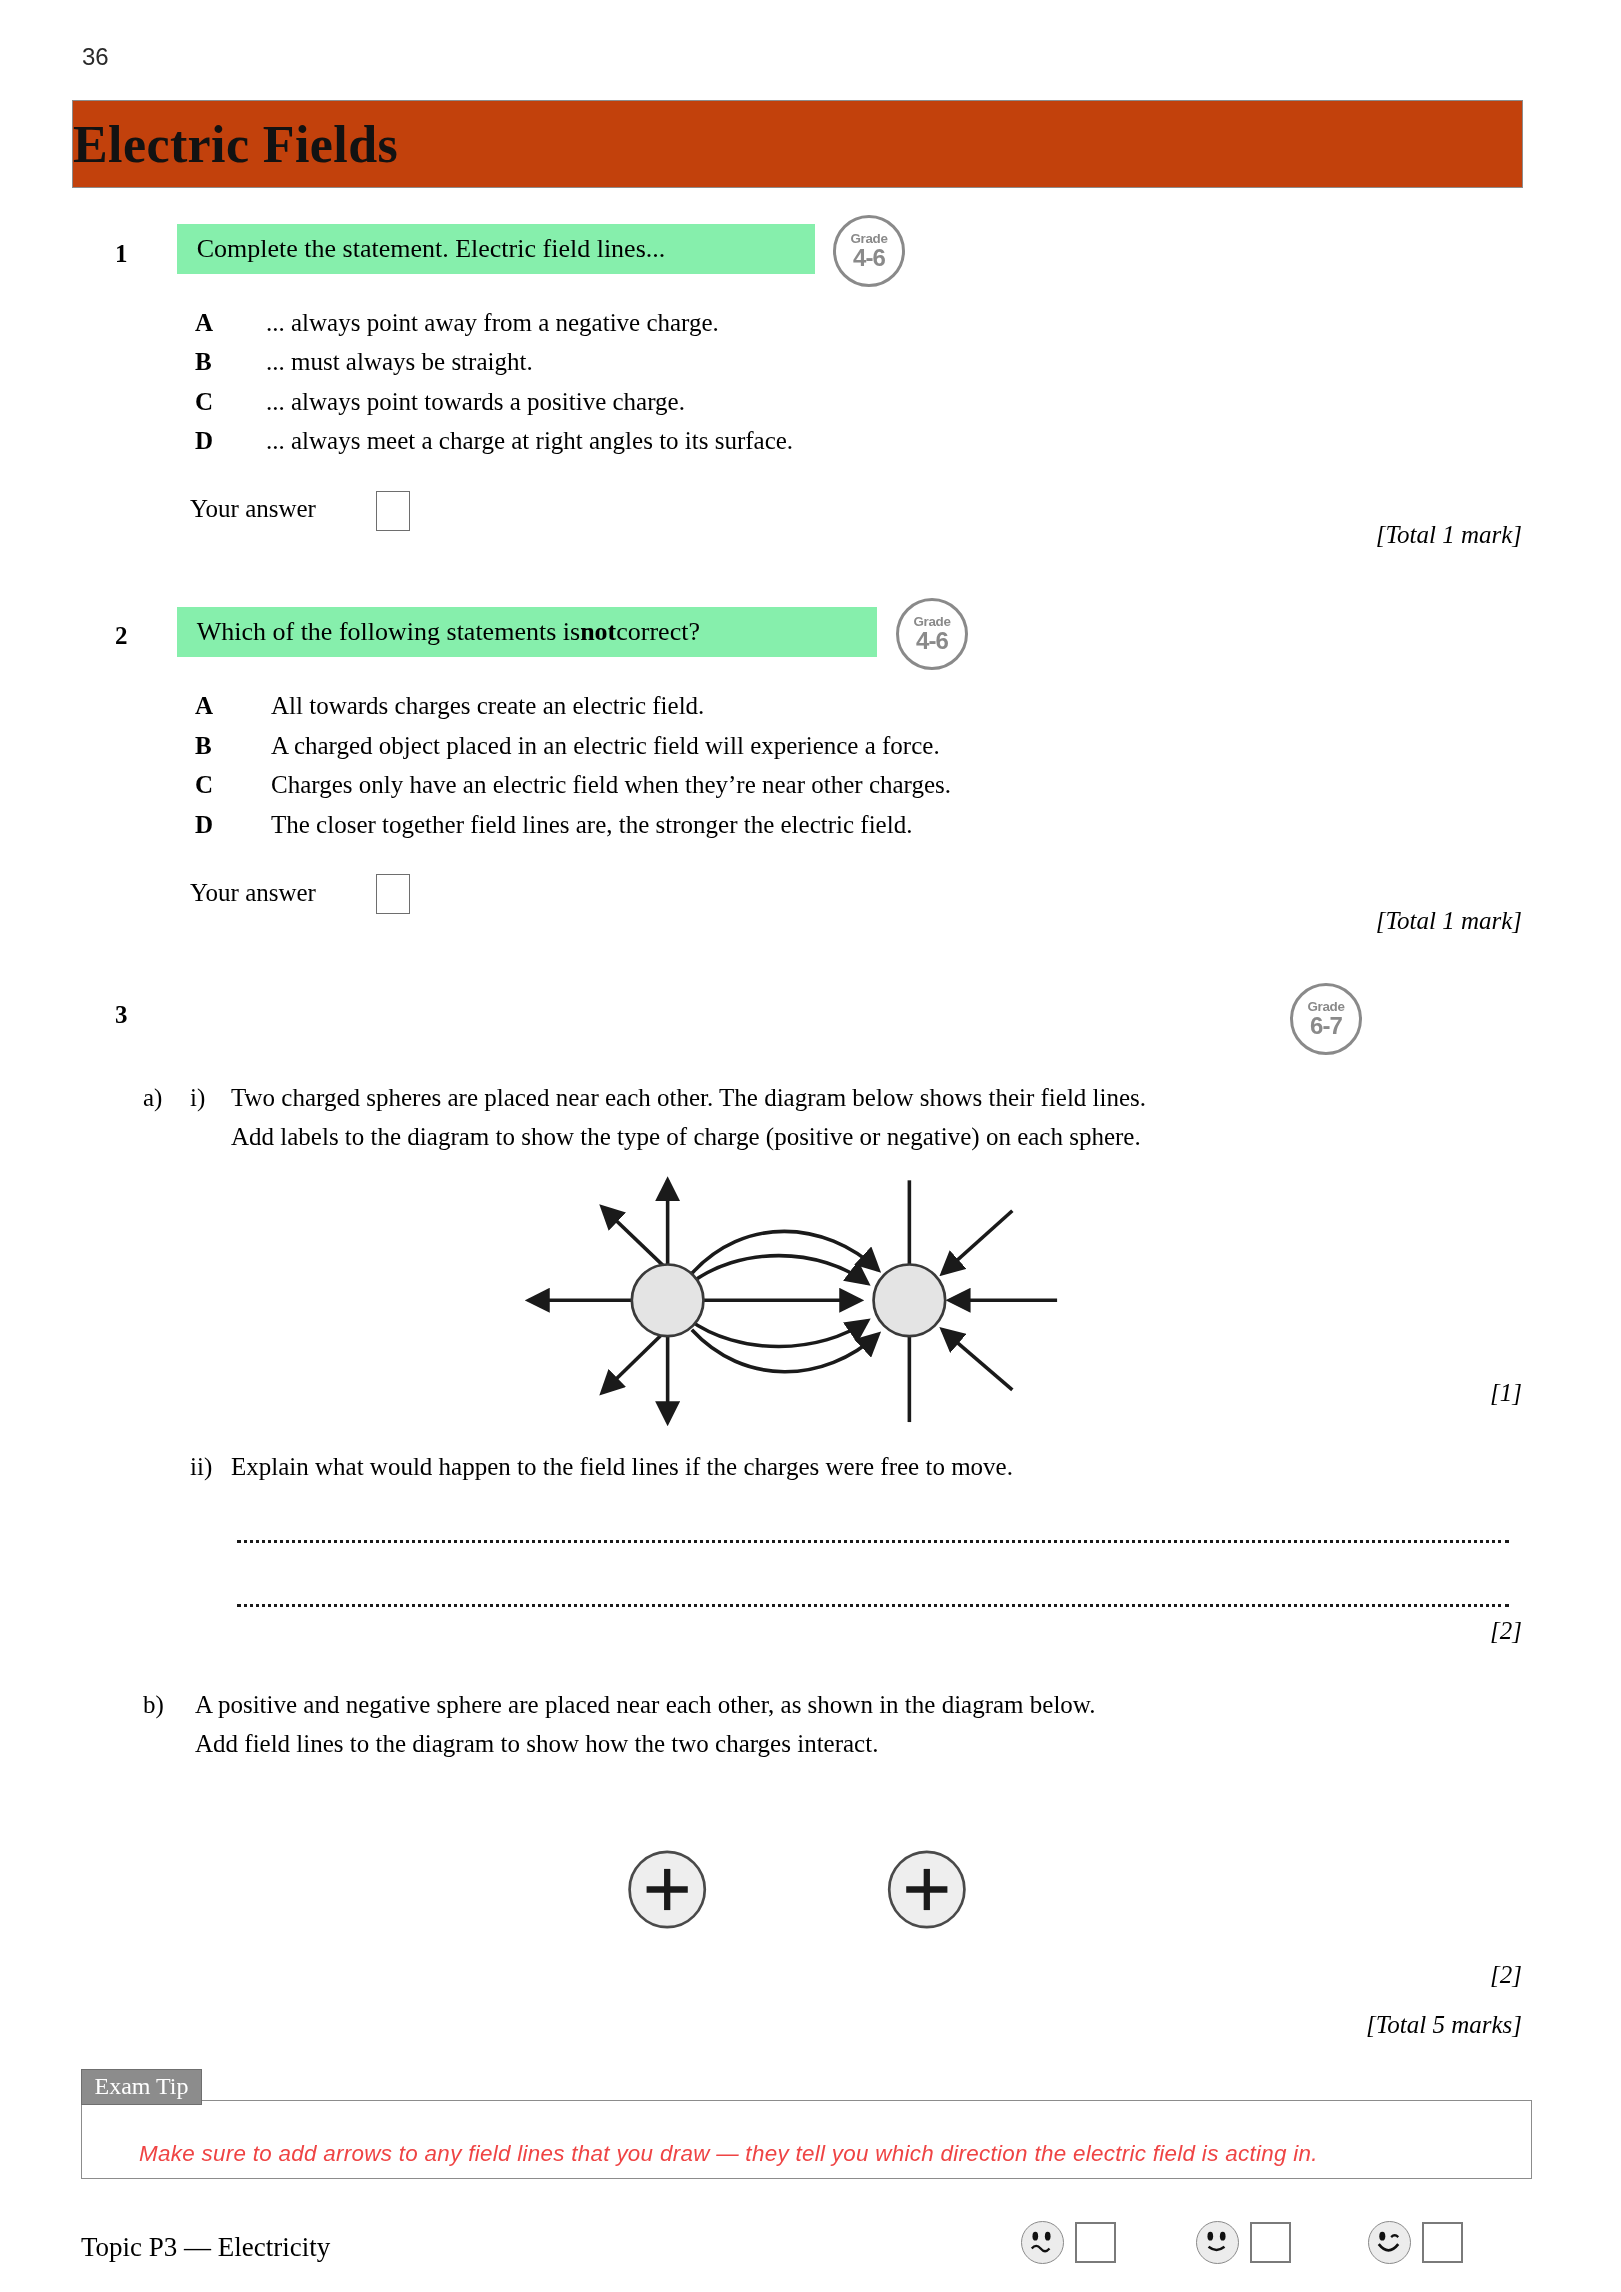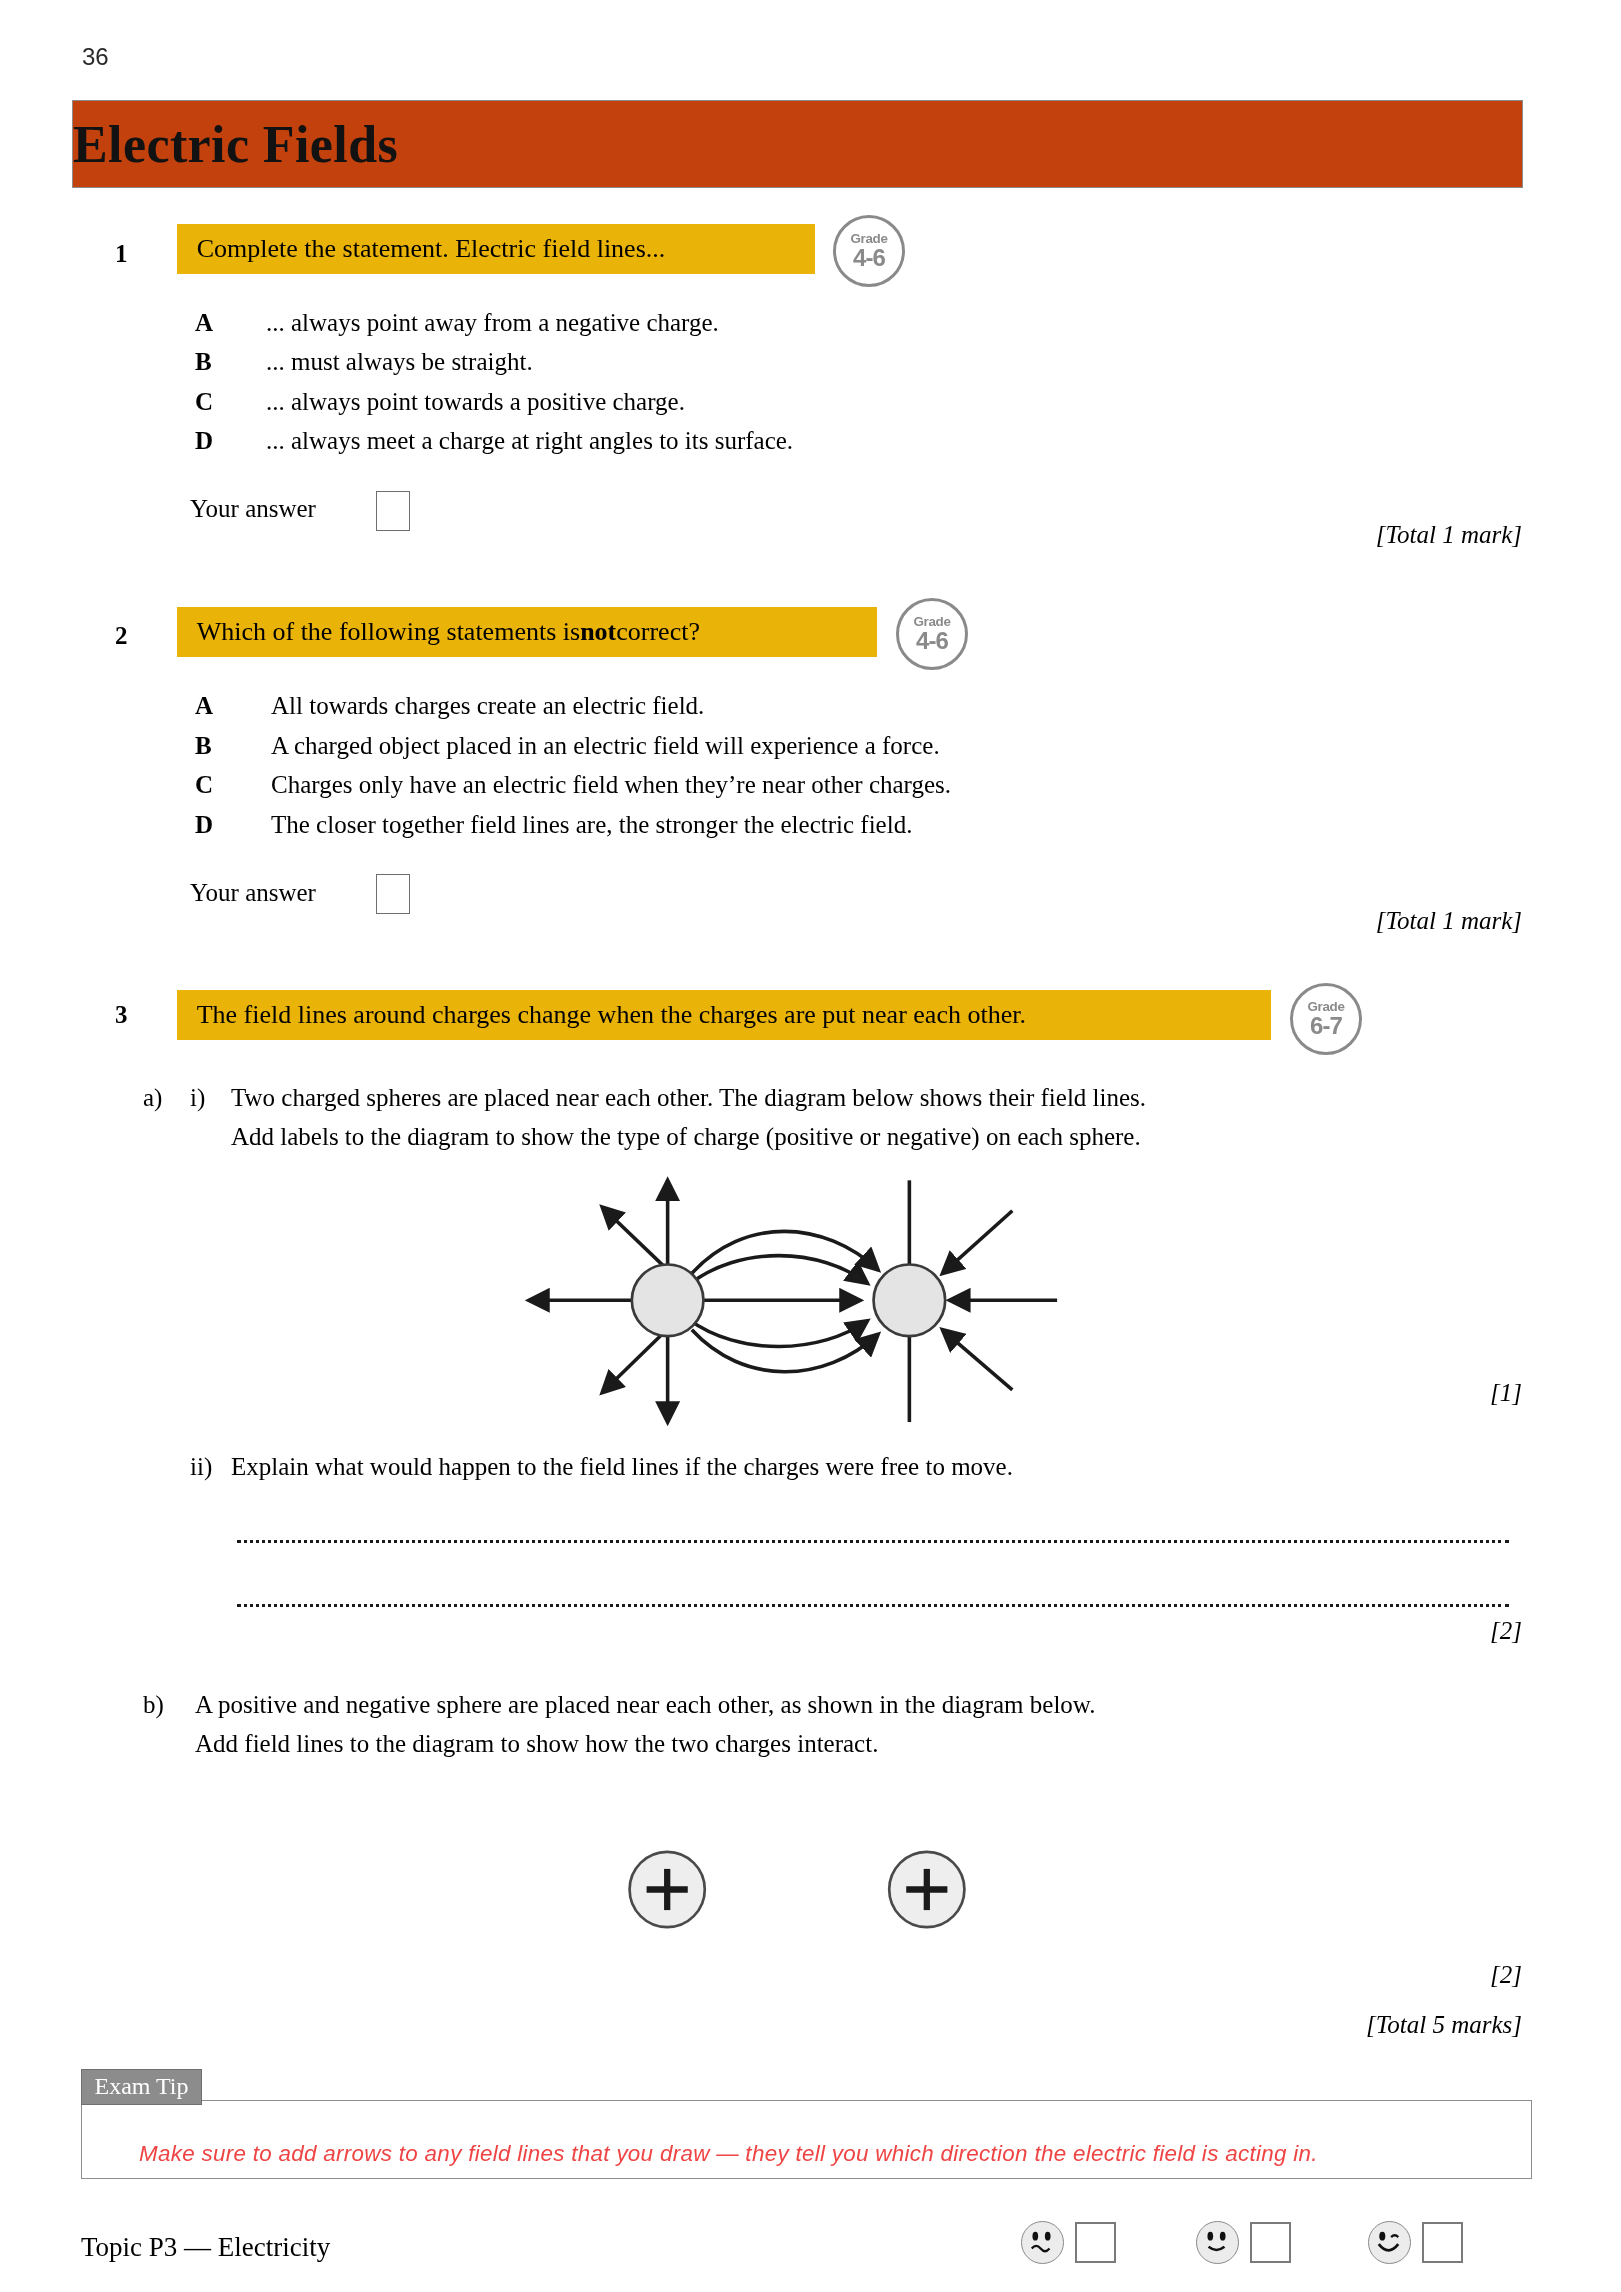--- a/index.html
+++ b/index.html
@@ -56,21 +56,21 @@
   }
 
   
   .q-num {
     position: absolute;
     font-weight: bold;
     font-size: 25px;
   }
   .q-bar {
     position: absolute;
-    background: #eab308;
+    background: #86efac;
     height: 50px;
     display: flex;
     align-items: center;
     padding-left: 19.7px;
     box-sizing: border-box;
     font-size: 26px;
   }
   .q-bar b { font-weight: bold; }
 
   
@@ -277,23 +277,20 @@
   <div class="opt-row" style="left:271px; top:771px;">Charges only have an electric field when they’re near other charges.</div>
 
   <div class="opt-letter" style="left:195px; top:811px;">D</div>
   <div class="opt-row" style="left:271px; top:811px;">The closer together field lines are, the stronger the electric field.</div>
 
   <div class="your-answer-label" style="left:190px; top:879px;">Your answer</div>
   <div class="answer-box" style="left:376px; top:874px;"></div>
   <div class="mark" style="left:1164px; top:907px; width:358px;">[Total 1 mark]</div>
 
   <div class="q-num" style="left:115px; top:1001px;">3</div>
-  <div class="q-bar" style="left:177px; top:990px; width:1094px;">
-    <span>The field lines around charges change when the charges are put near each other.</span>
-  </div>
   <div class="grade-badge" style="left:1290px; top:983px;">
     <span class="g-word">Grade</span>
     <span class="g-range">6-7</span>
   </div>
 
   <div class="btext" style="left:143px; top:1084px;">a)</div>
   <div class="btext" style="left:190px; top:1084px;">i)</div>
   <div class="btext" style="left:231px; top:1123px;">Add labels to the diagram to show the type of charge (positive or negative) on each sphere.</div>
   <div class="btext" style="left:231px; top:1084px;">Two charged spheres are placed near each other.  The diagram below shows their field lines.</div>
 

